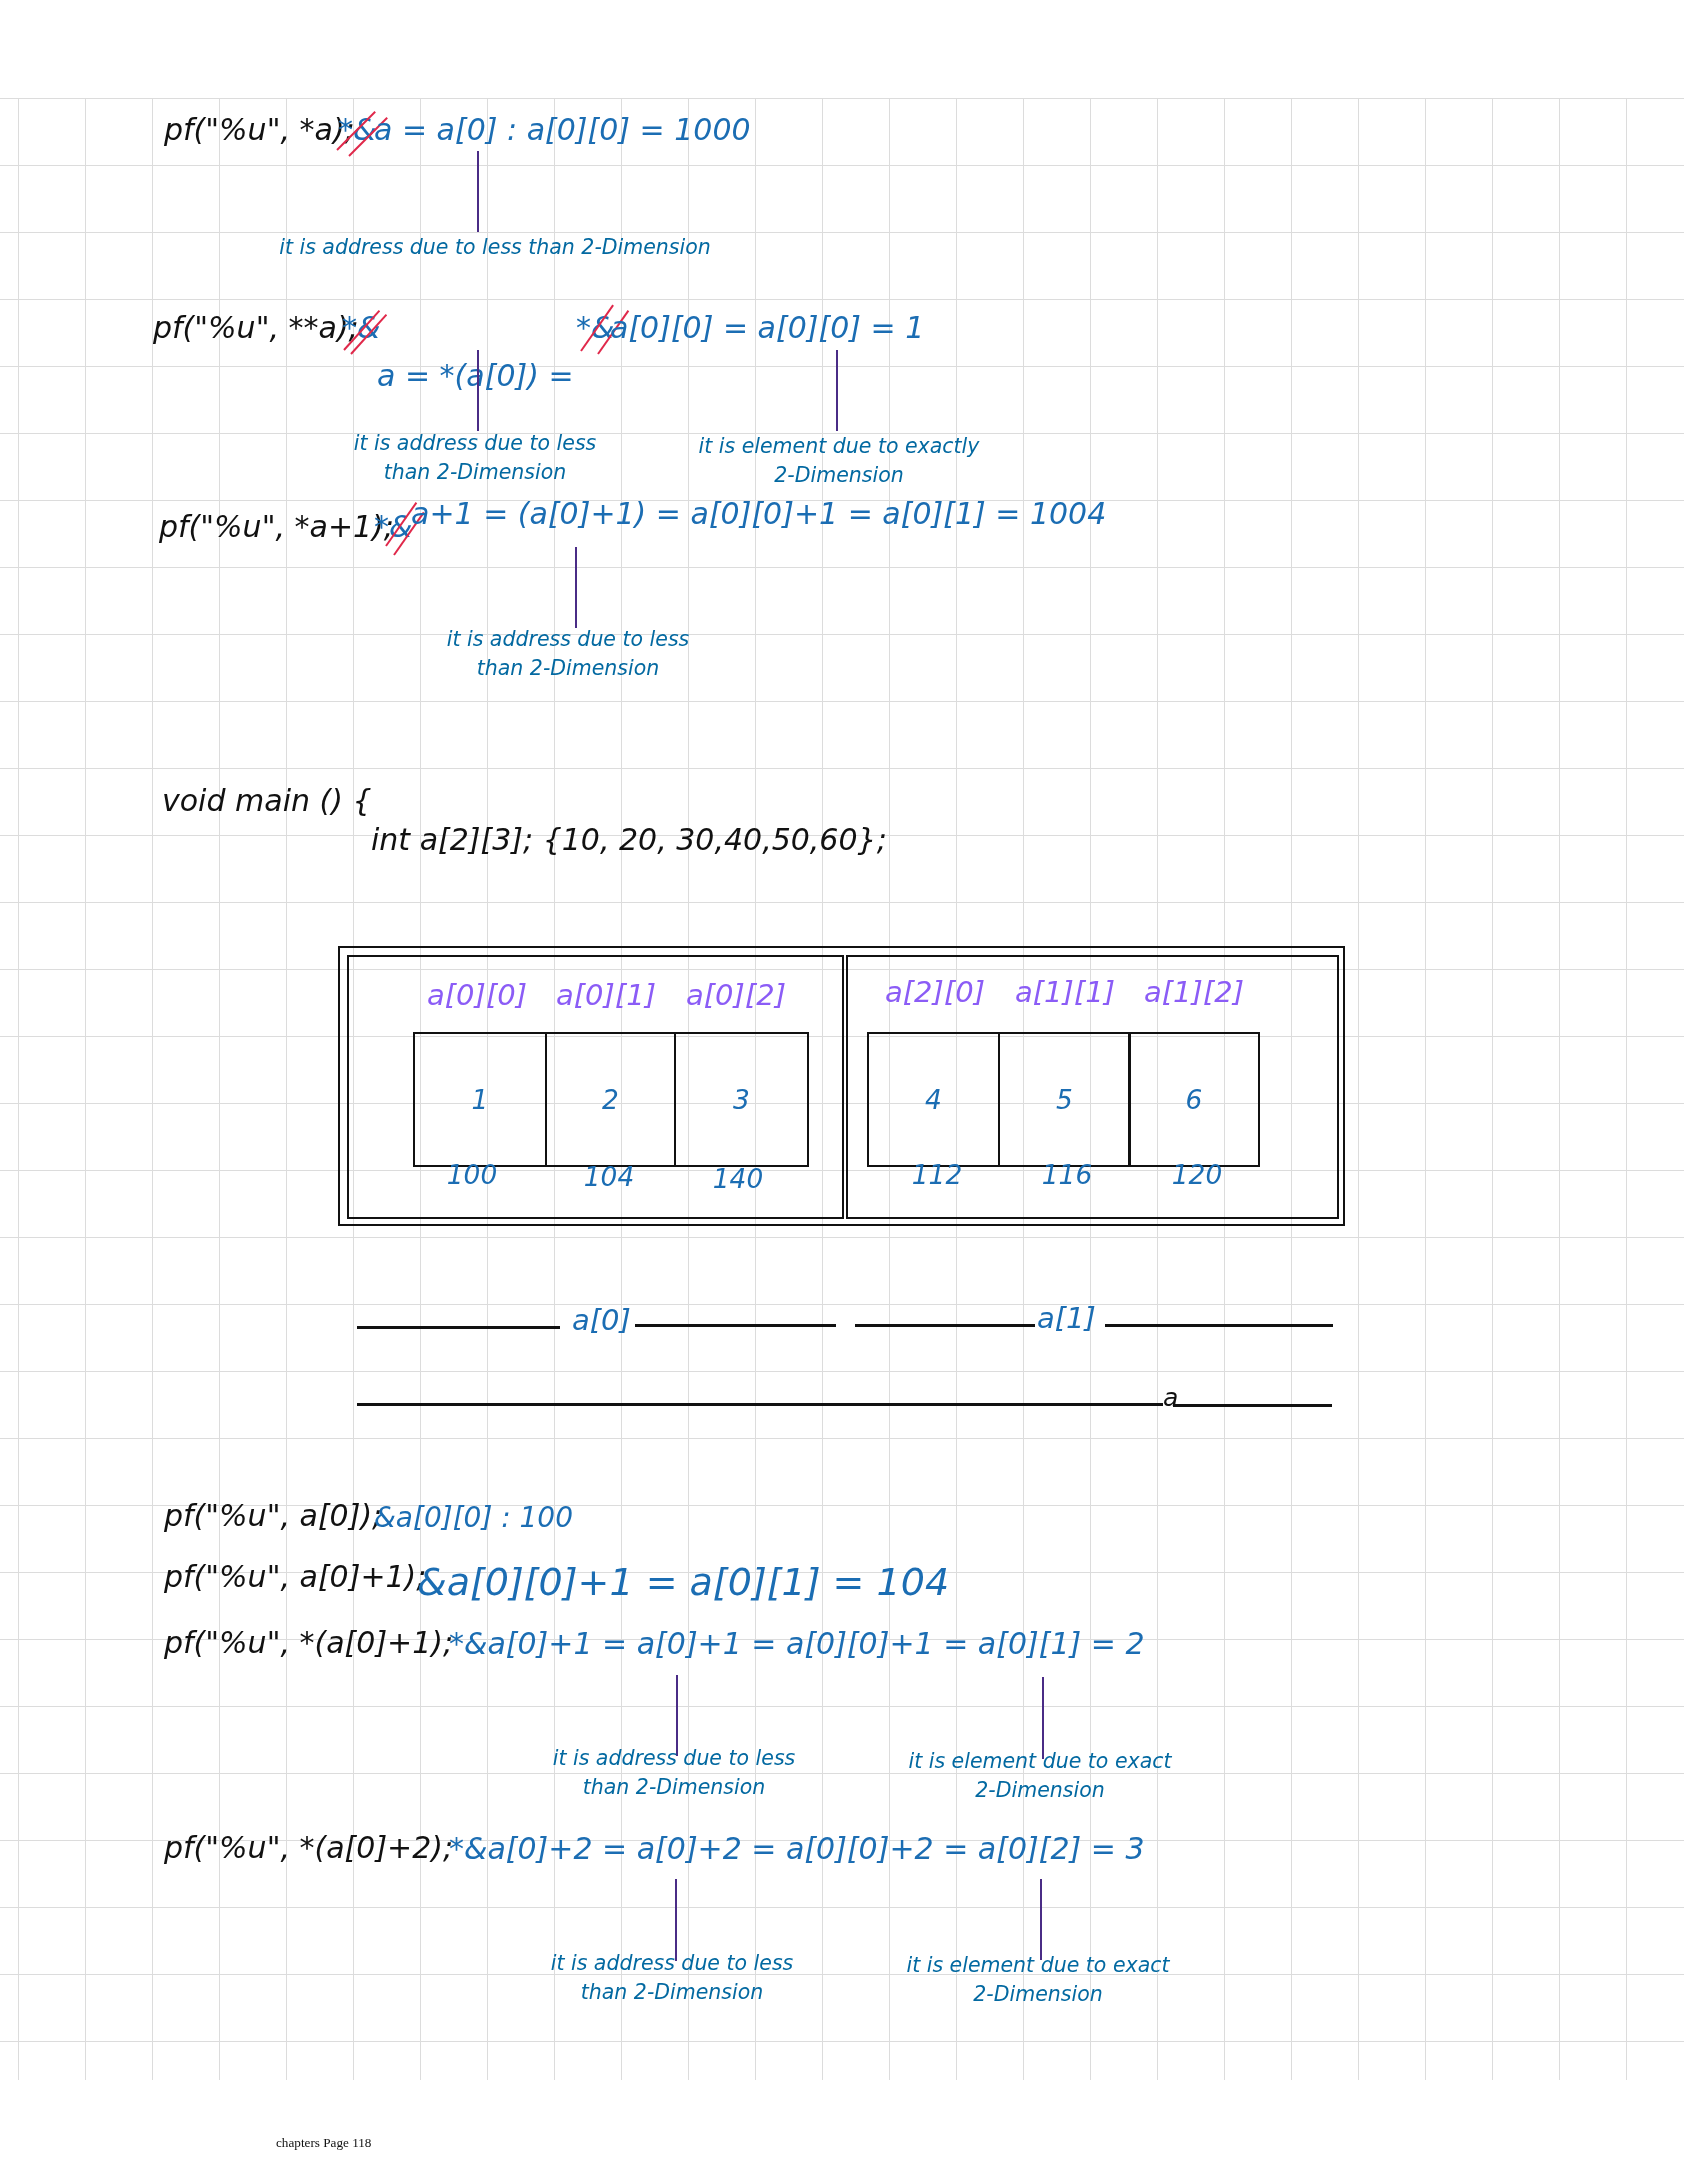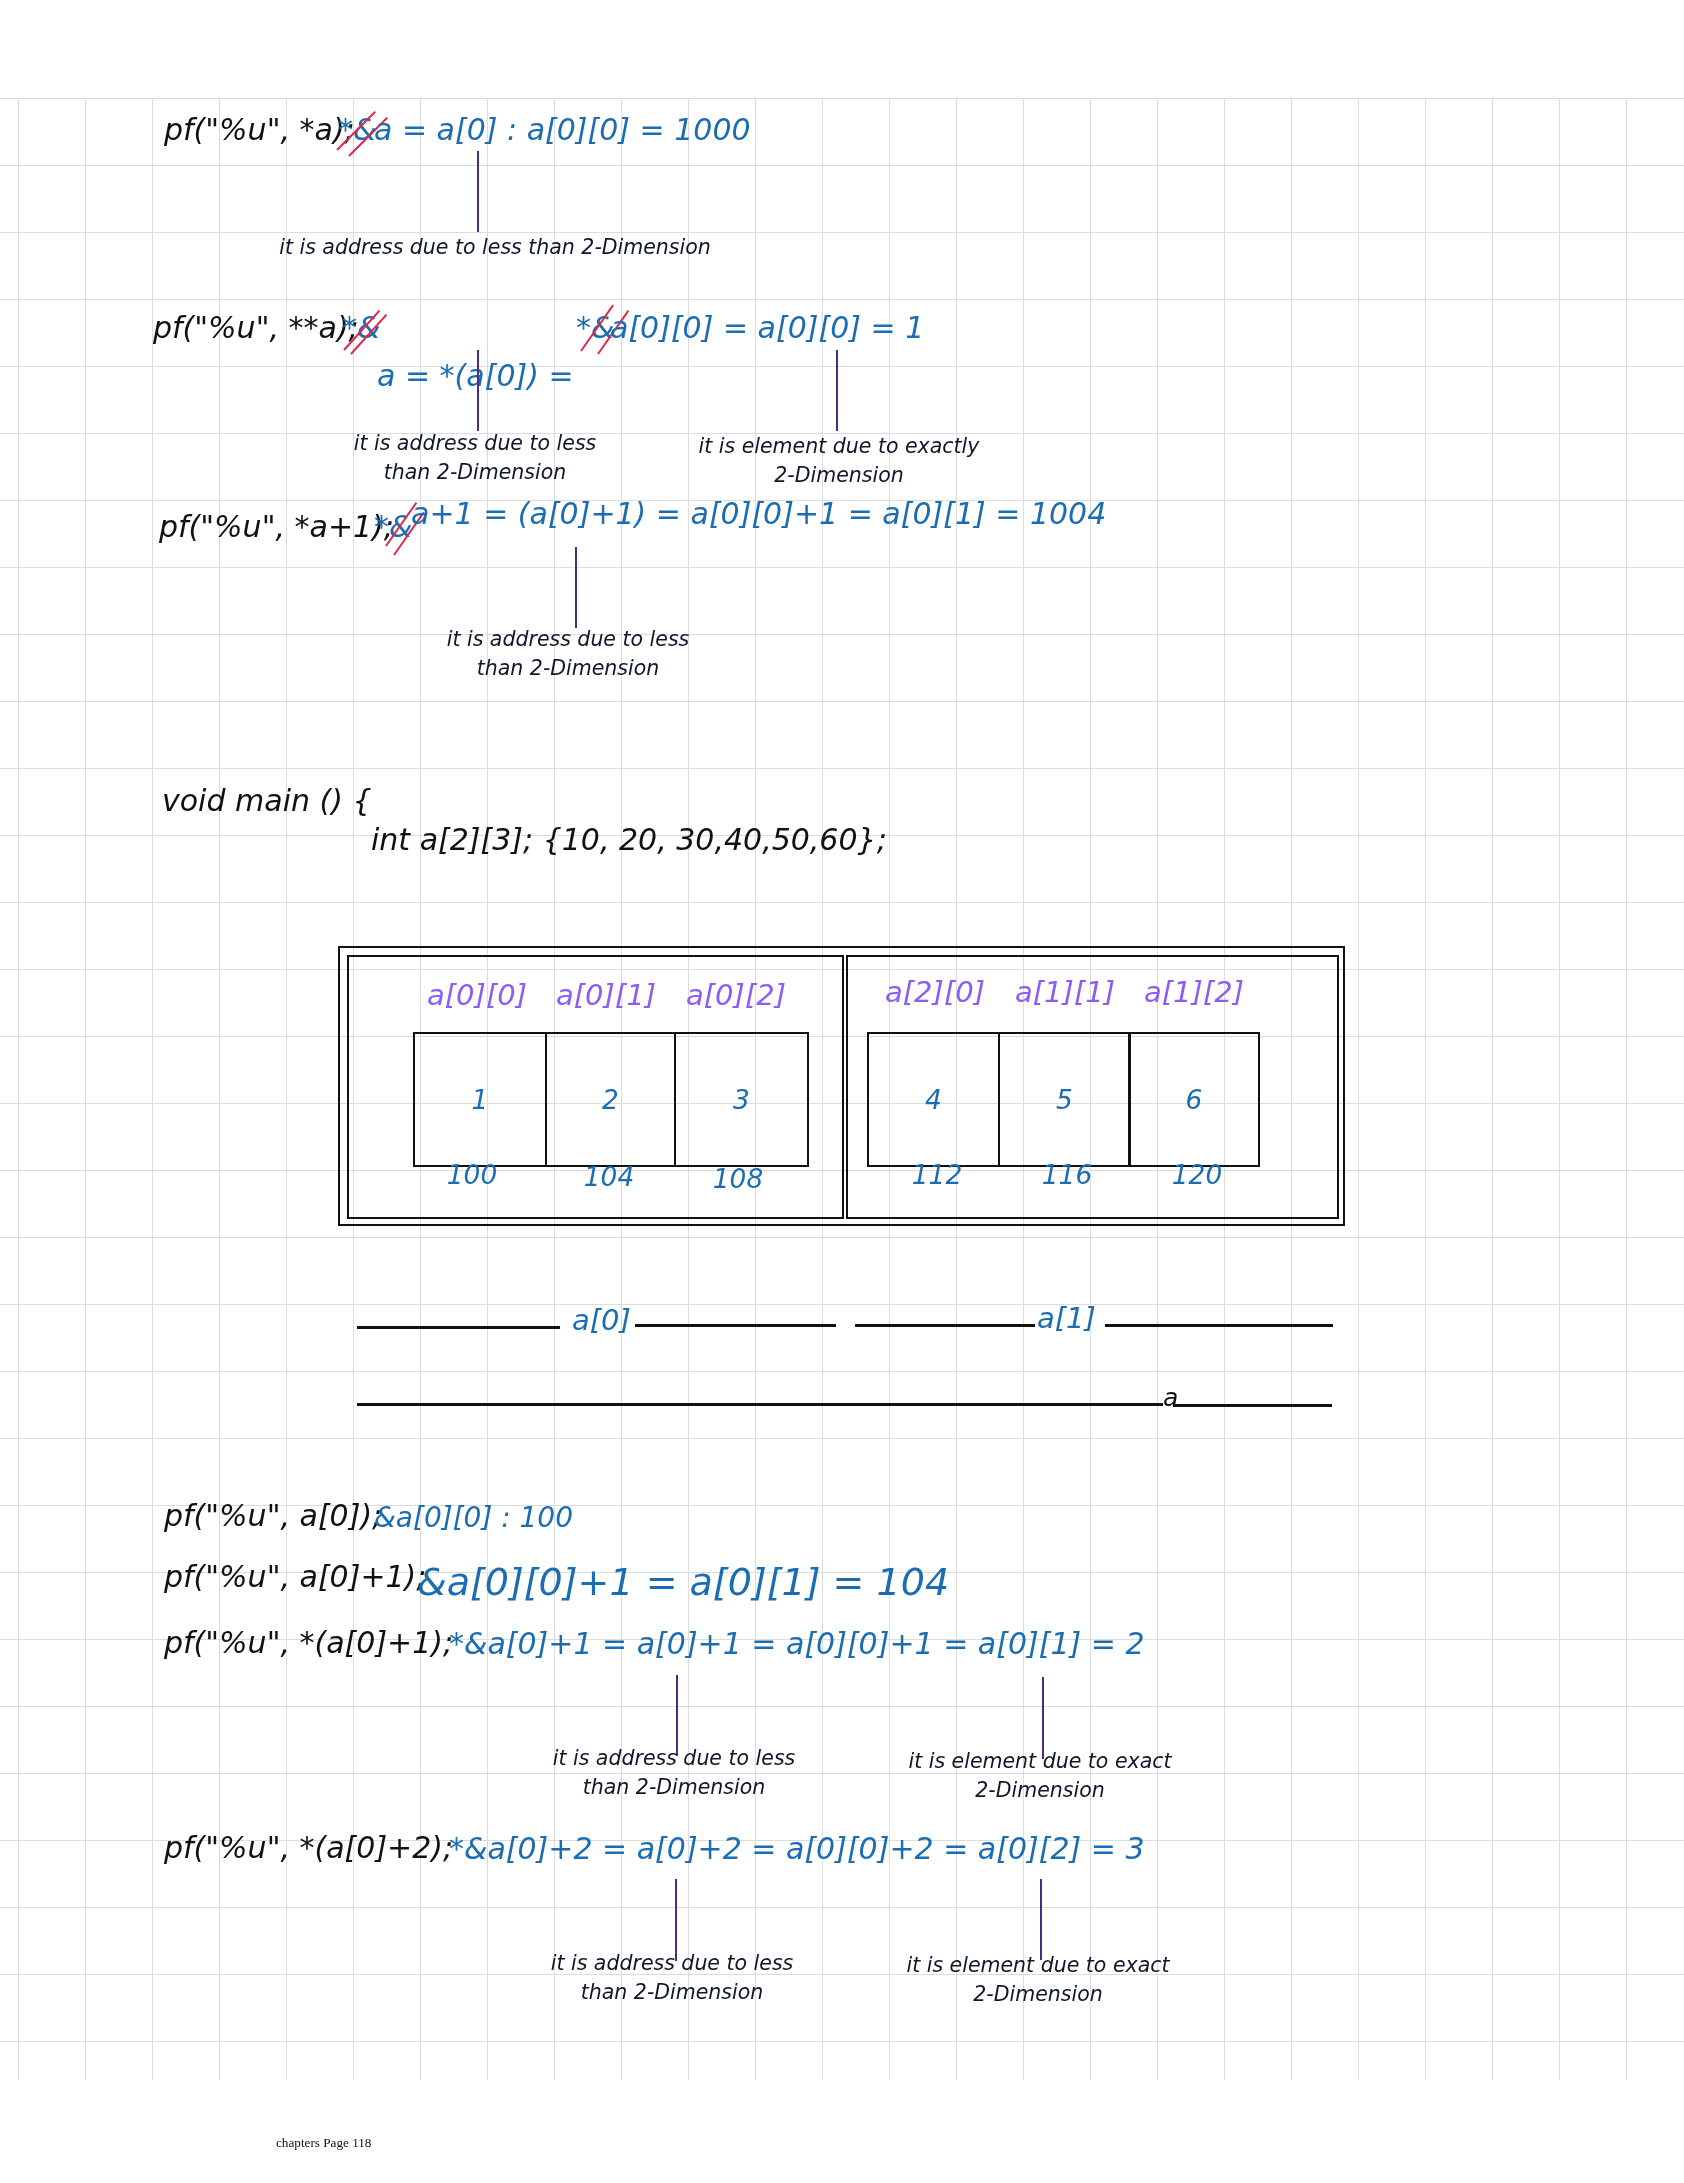--- a/index.html
+++ b/index.html
@@ -8,21 +8,21 @@
   #grid { position: absolute; left: 0; top: 98px; width: 1685px; height: 1982px;
     background-image:
       linear-gradient(to right, #dcdcdc 1.3px, transparent 1.3px),
       linear-gradient(to bottom, #dcdcdc 1.3px, transparent 1.3px);
     background-size: 67px 67px;
     background-position: 18px 0, 0 0; }
   .hw { position: absolute; white-space: nowrap; font-family: "DejaVu Sans", sans-serif;
         font-style: italic; letter-spacing: 0px; }
   .code { color: #111111; font-size: 30px; }
   .blue { color: #1b6db3; font-size: 30px; }
-  .note { color: #0f172a; font-size: 20.5px; text-align: center; line-height: 29px; }
+  .note { color: #0369a1; font-size: 20.5px; text-align: center; line-height: 29px; }
   .vline { position: absolute; width: 2px; background: #4a2c86; }
   .strike { position: absolute; height: 2px; background: #e0284a; transform-origin: left center; }
   .box { position: absolute; border: 2px solid #111; box-sizing: border-box; }
   .cell { position: absolute; border: 2px solid #111; box-sizing: border-box;
           display: flex; align-items: center; justify-content: center; }
   .cellval { color: #1b6db3; font-size: 26.4px; font-family: "DejaVu Sans", sans-serif; font-style: italic; }
   .hdr { position: absolute; color: #8b5cf6; font-size: 29px; font-style: italic; white-space: nowrap;
          text-align: center; width: 132px; font-family: "DejaVu Sans", sans-serif; }
   .addr { position: absolute; color: #1b6db3; font-size: 26.4px; font-style: italic;
           text-align: center; width: 132px; font-family: "DejaVu Sans", sans-serif; }
@@ -94,21 +94,21 @@
   </div>
 <div class="cell" style="left:545px; top:1032px; width:131px; height:135px;">
   <span class="cellval">2</span>
   </div>
 <div class="cell" style="left:674px; top:1032px; width:135px; height:135px;">
   <span class="cellval">3</span>
   </div>
 
 <div class="addr" style="left:406px; top:1159px;">100</div>
 <div class="addr" style="left:543px; top:1161px;">104</div>
-<div class="addr" style="left:672px; top:1163px;">108</div>
+<div class="addr" style="left:672px; top:1163px;">140</div>
 
 <div class="hdr" style="left:869px; top:975px;">a[2][0]</div>
 <div class="hdr" style="left:999px; top:975px;">a[1][1]</div>
 <div class="hdr" style="left:1128px; top:975px;">a[1][2]</div>
 
 <div class="cell" style="left:867px; top:1032px; width:133px; height:135px;">
   <span class="cellval">4</span>
   </div>
 <div class="cell" style="left:998px; top:1032px; width:133px; height:135px;">
   <span class="cellval">5</span>

